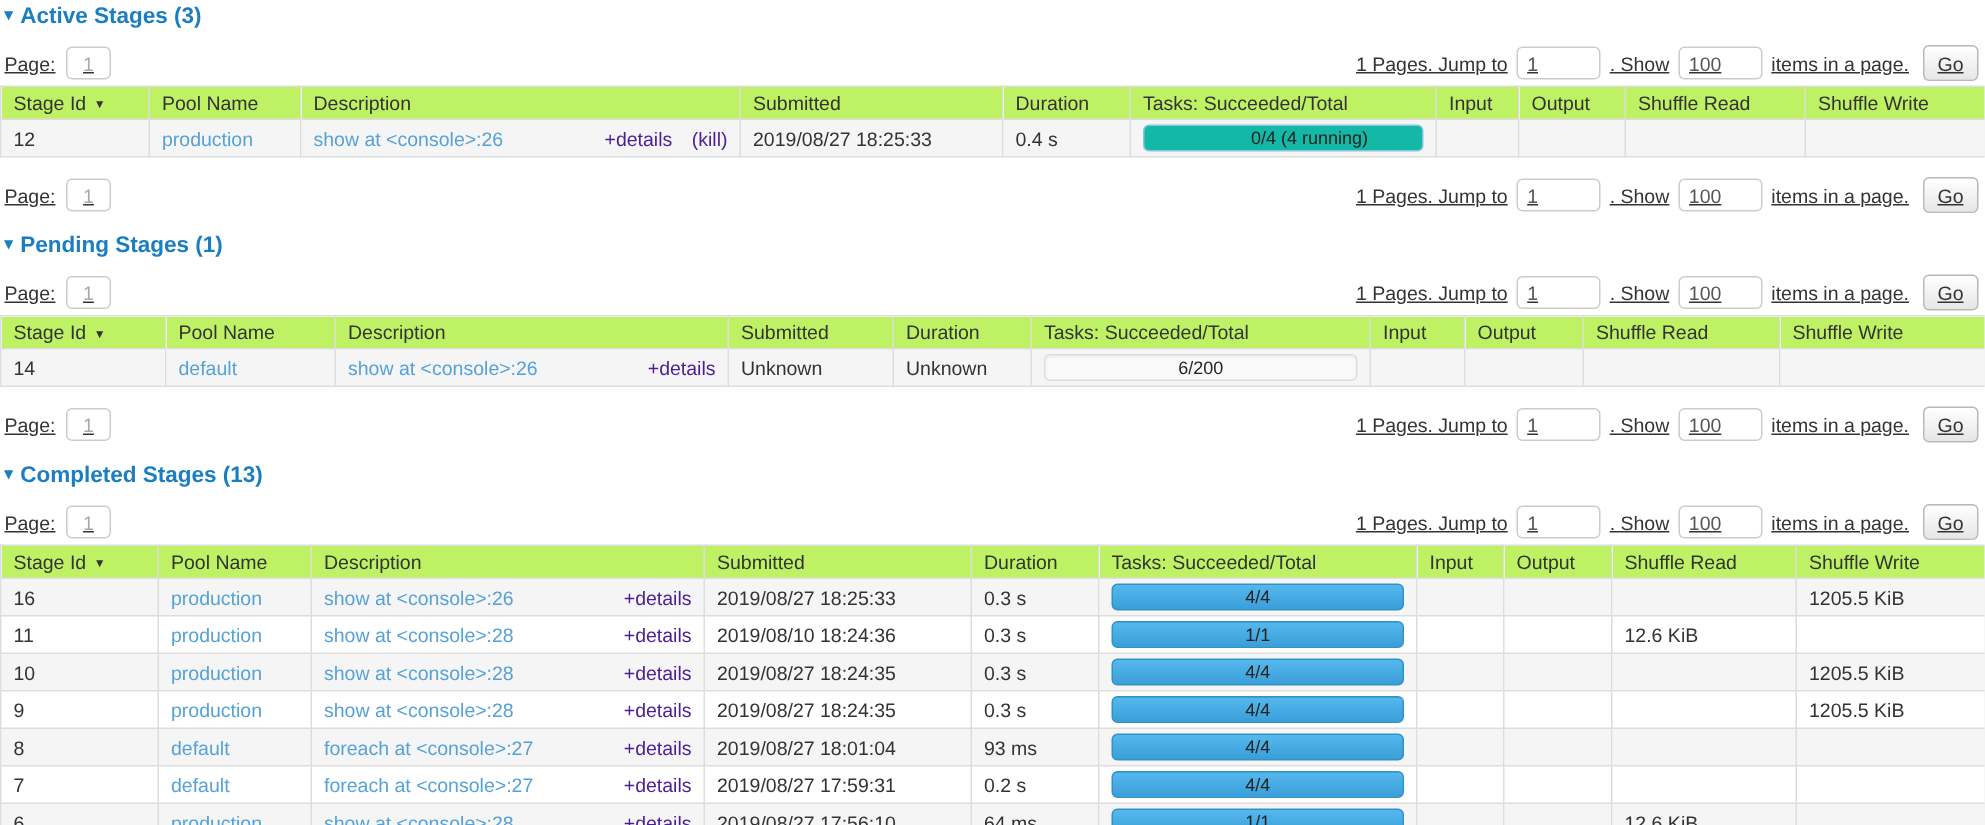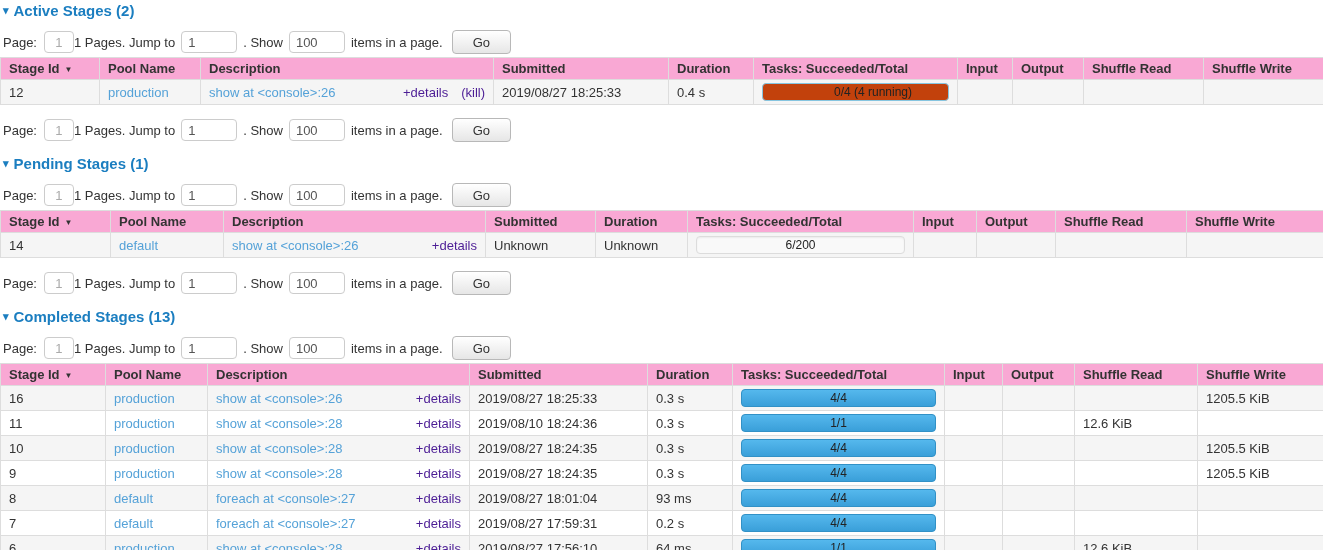--- a/index.html
+++ b/index.html
@@ -14,81 +14,81 @@
   
   .section-heading {
     font-size: 15px; font-weight: bold; color: #1b7ec0;
     margin: 13px 0 0 3px; cursor: pointer; display: flex; align-items: center;
   }
   .section-heading:first-child { margin-top: 2px; }
   .arrow { font-size: 11px; margin-right: 5px; line-height: 15px; }
 
   
   .pager {
-    display: flex; align-items: center;
-    margin: 11px 4px 3px 3px; height: 24px;
+    display: flex; justify-content: space-between; align-items: center;
+    margin: 11px 4px 3px 3px; height: 24px; text-decoration: underline;
   }
   .pager.bottom { margin: 13px 4px 0 3px; }
   .pager-left { display: flex; align-items: center; gap: 7px; }
   .pager-right { display: flex; align-items: center; gap: 6px; }
   .page-box {
     width: 30px; height: 22px; text-align: center; color: #aaa;
     border: 1px solid #ccc; border-radius: 4px; font-size: 13px;
     font-family: "Liberation Sans", sans-serif;
   }
   .jump-box {
     width: 56px; height: 22px; padding: 0 6px; color: #555;
     border: 1px solid #ccc; border-radius: 4px; font-size: 13px;
     font-family: "Liberation Sans", sans-serif;
   }
   .go-btn {
-    height: 24px; padding: 0 20px; margin-left: 3px;
+    height: 24px; padding: 0 9px; margin-left: 3px;
     border: 1px solid #b8b8b8; border-radius: 4px;
     background: linear-gradient(#ffffff, #e6e6e6);
     color: #333; font-size: 13px; cursor: pointer;
     font-family: "Liberation Sans", sans-serif;
   }
 
   
   table.stages {
     border-collapse: collapse; table-layout: fixed; width: 1323px;
     font-size: 13px; margin-top: 3px;
   }
   table.stages th, table.stages td {
     border: 1px solid #dddddd; padding: 3px 8px; text-align: left;
     white-space: nowrap; overflow: hidden; height: 22px;
   }
-  table.stages thead th { font-weight: bold; background: #f9a8d4; cursor: pointer; }
+  table.stages thead th { font-weight: normal; background: #bef264; cursor: pointer; }
   table.stages tbody tr:nth-child(odd) { background: #f5f5f5; }
   .sort-icon { font-size: 8px; margin-left: 5px; vertical-align: 1px; color: #333; }
 
   a.lnk { color: #55a2d8; text-decoration: none; cursor: pointer; }
   .desc-flex { display: flex; justify-content: space-between; align-items: center; }
   .desc-right { color: #4c1d95; display: flex; gap: 13px; }
   .desc-right span { cursor: pointer; }
 
   
   td.bar-cell { padding: 2px 4px; }
   .progress {
     height: 18px; border-radius: 4px; text-align: center;
     font-size: 12px; line-height: 16px; color: #222; width: 100%;
   }
-  .bar-running { background: #c2410c; border: 1px solid #86c5e0; padding-left: 35px; }
+  .bar-running { background: #14b8a6; border: 1px solid #86c5e0; padding-left: 35px; }
   .bar-done { background: linear-gradient(#55b8ed, #3a9fd9); border: 1px solid #3291c6; }
   .bar-none { background: #f9f9f9; border: 1px solid #dcdcdc;
               box-shadow: inset 0 1px 2px rgba(0,0,0,0.06); }
 </style>
 </head>
 <body>
 
 <div class="wrap">
 
   <h4 class="section-heading">
     <span class="arrow">▾</span>
-    <span>Active Stages (2)</span>
+    <span>Active Stages (3)</span>
   </h4>
 
   <div class="pager">
     <div class="pager-left">
       <span>Page:</span>
       <input class="page-box" value="1" style="">
     </div>
     <div class="pager-right">
       <span>1 Pages. Jump to</span>
       <input class="jump-box" value="1" style="">

